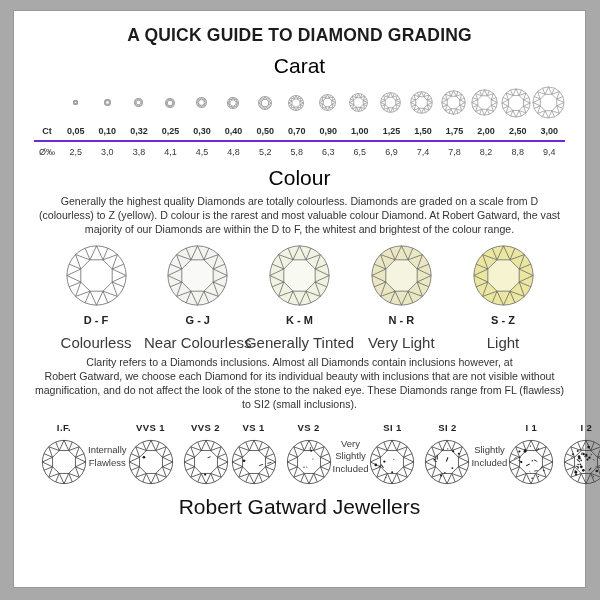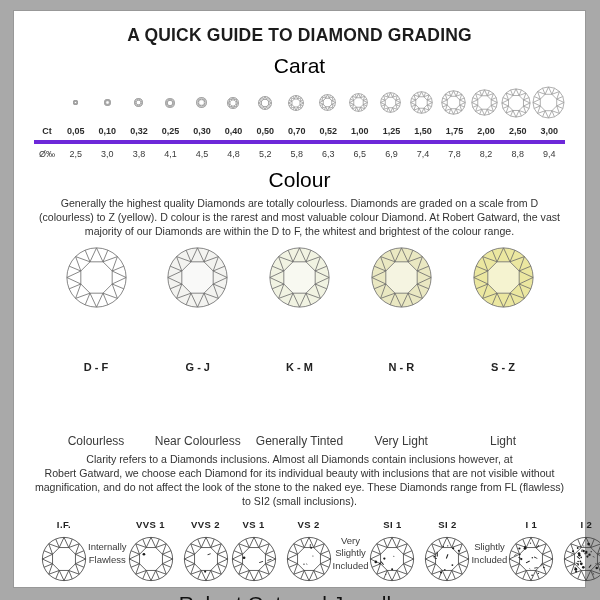--- a/index.html
+++ b/index.html
@@ -25,30 +25,30 @@
     font-size:10.6px;line-height:1.33;color:#333;margin-top:4px;
     white-space:pre-line;
   }
   
   .carat-grid{
     display:grid;grid-template-columns:26px repeat(16,1fr);
     align-items:center;margin-top:2px;
   }
   .carat-grid.stones{height:37px;margin-top:6px;}
   .carat-grid .cell{text-align:center;line-height:1;}
-  .carat-grid.ct-row{border-bottom:4px solid #6d28d9;padding-bottom:4px;margin-top:6px;}
+  .carat-grid.ct-row{border-bottom:2px solid #6d28d9;padding-bottom:4px;margin-top:6px;}
   .carat-grid.mm-row{padding-top:4px;}
   .ct-val,.row-lab-ct{font-size:9px;font-weight:bold;color:#2b2b2b;}
   .mm-val,.row-lab-mm{font-size:9px;color:#3a3a3a;}
   .row-lab-ct,.row-lab-mm{text-align:left;}
   
   .colour-row{display:flex;justify-content:space-between;margin-top:8px;padding:0 14px;}
-  .colour-col{width:96px;display:flex;flex-direction:column;align-items:center;gap:45px;}
+  .colour-col{width:96px;display:flex;flex-direction:column;align-items:center;}
   .colour-range{font-size:11px;font-weight:bold;color:#222;margin-top:7px;}
-  .colour-label{font-size:12px;color:#3a3a3a;margin-top:16px;white-space:nowrap;}
+  .colour-label{font-size:15px;color:#3a3a3a;margin-top:8px;white-space:nowrap;}
   
   .clarity-row{display:flex;justify-content:space-between;margin-top:10px;padding:0 6px;}
   .clarity-group{display:flex;flex-direction:row;align-items:center;}
   .clarity-stones{display:flex;gap:7px;}
   .clarity-stone{display:flex;flex-direction:column;align-items:center;width:48px;}
   .clarity-grade{font-size:9.5px;font-weight:bold;color:#222;letter-spacing:.4px;margin-bottom:6px;}
   .clarity-desc{font-size:9.5px;color:#3a3a3a;margin-top:7px;line-height:1.3;}
   .clarity-group:nth-child(1) .clarity-desc{max-width:62px;}
   .clarity-group:nth-child(2) .clarity-desc{max-width:92px;}
   .clarity-group:nth-child(3) .clarity-desc{max-width:78px;}
@@ -216,21 +216,21 @@
   <div class="carat-grid ct-row">
       <div class="cell row-lab-ct">Ct</div>
       <div class="cell ct-val">0,05</div>
       <div class="cell ct-val">0,10</div>
       <div class="cell ct-val">0,32</div>
       <div class="cell ct-val">0,25</div>
       <div class="cell ct-val">0,30</div>
       <div class="cell ct-val">0,40</div>
       <div class="cell ct-val">0,50</div>
       <div class="cell ct-val">0,70</div>
-      <div class="cell ct-val">0,52</div>
+      <div class="cell ct-val">0,90</div>
       <div class="cell ct-val">1,00</div>
       <div class="cell ct-val">1,25</div>
       <div class="cell ct-val">1,50</div>
       <div class="cell ct-val">1,75</div>
       <div class="cell ct-val">2,00</div>
       <div class="cell ct-val">2,50</div>
       <div class="cell ct-val">3,00</div>
     </div>
   <div class="carat-grid mm-row">
       <div class="cell row-lab-mm">Ø‰</div>

